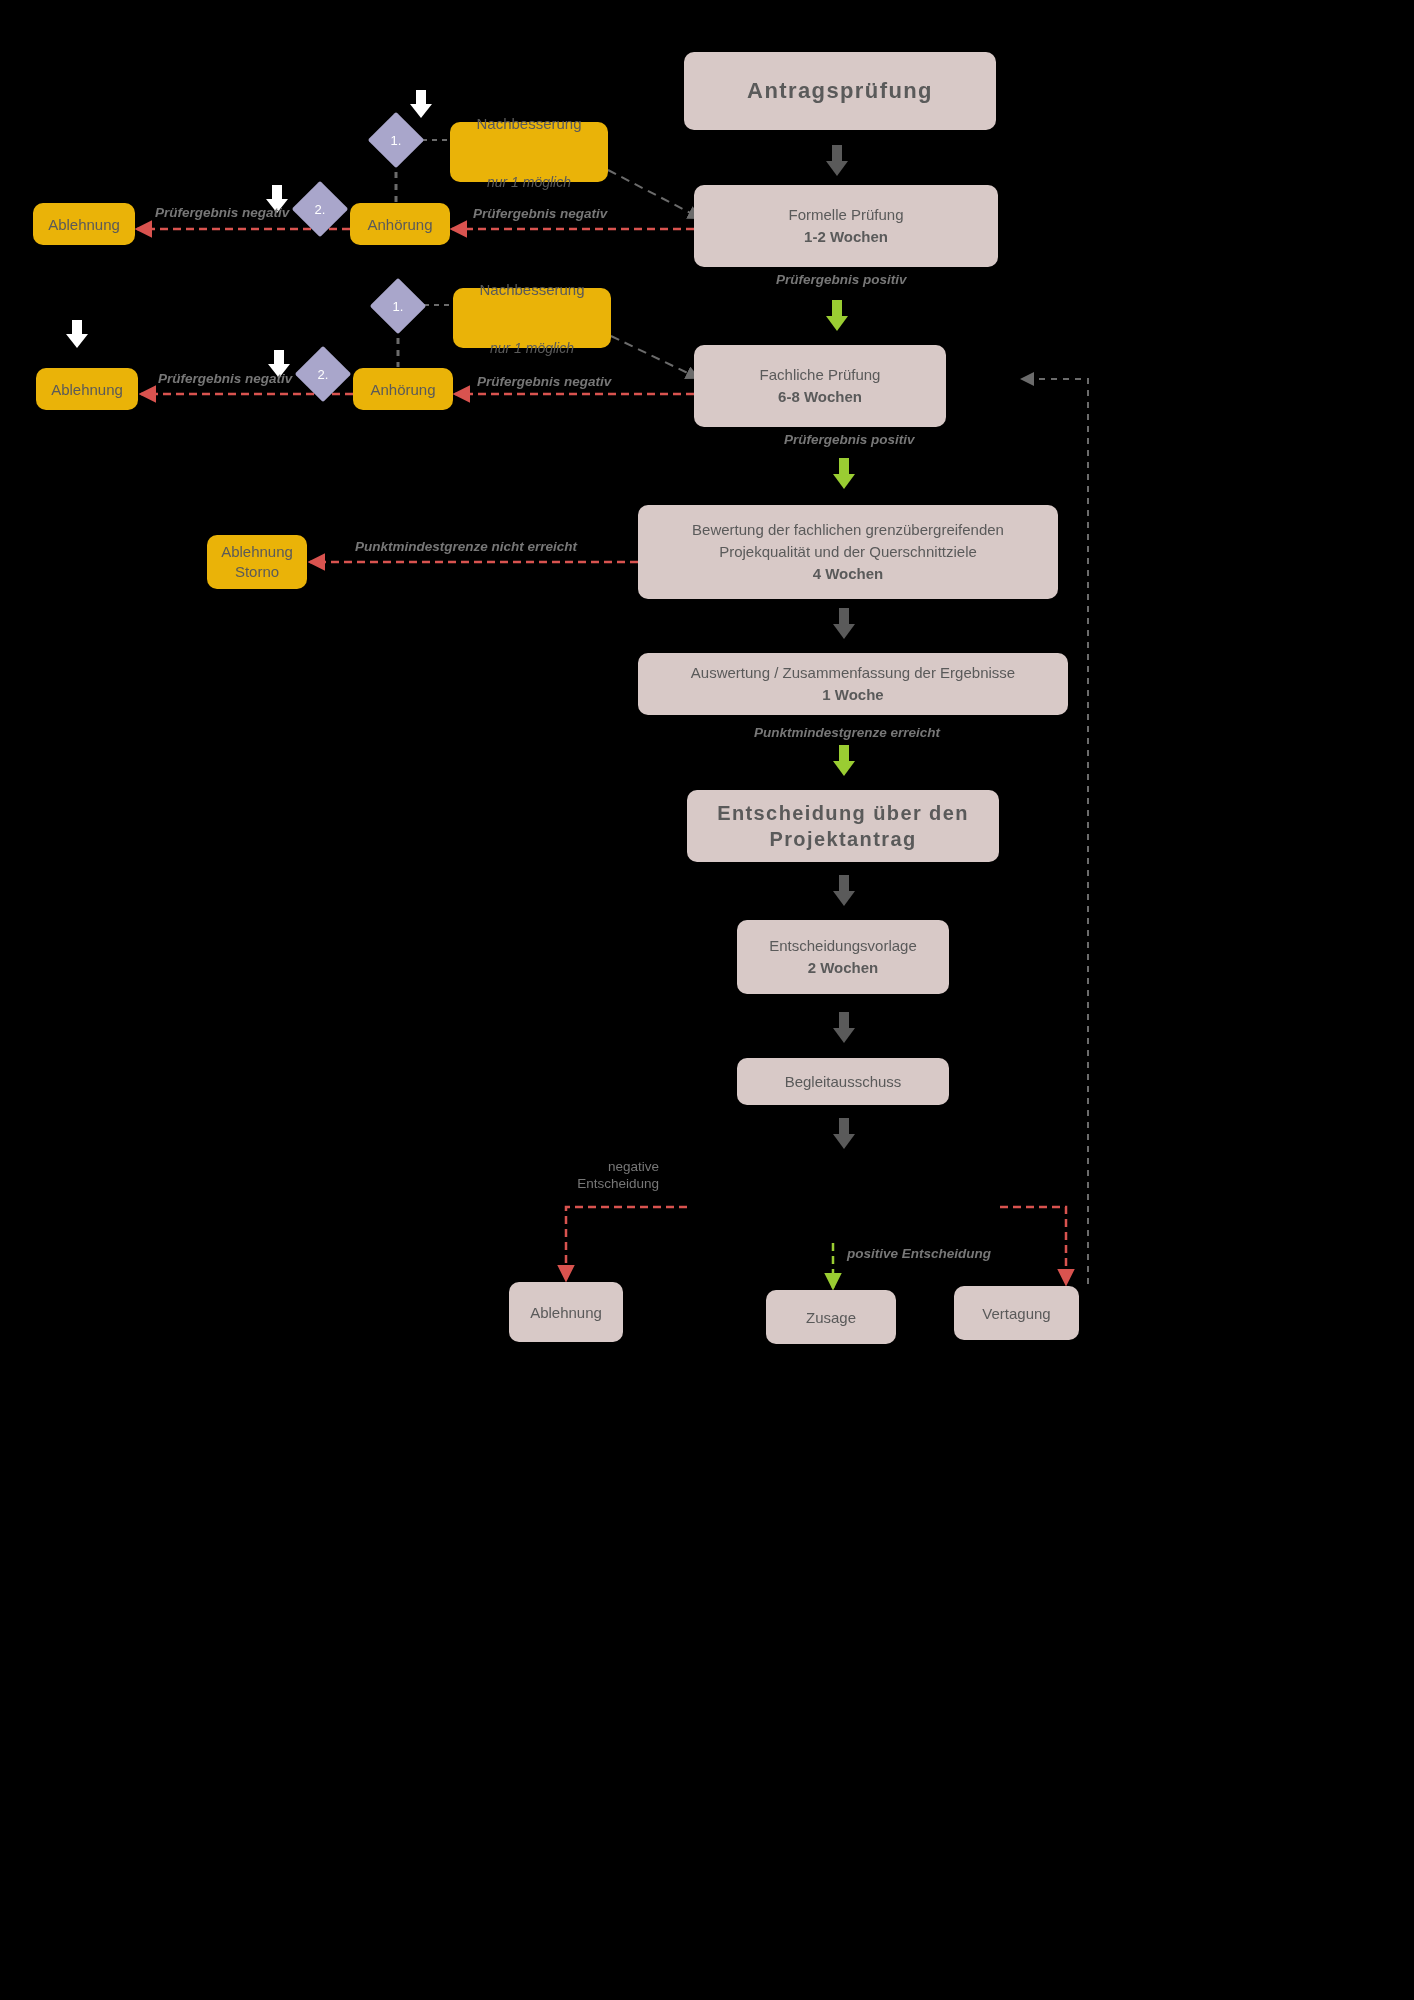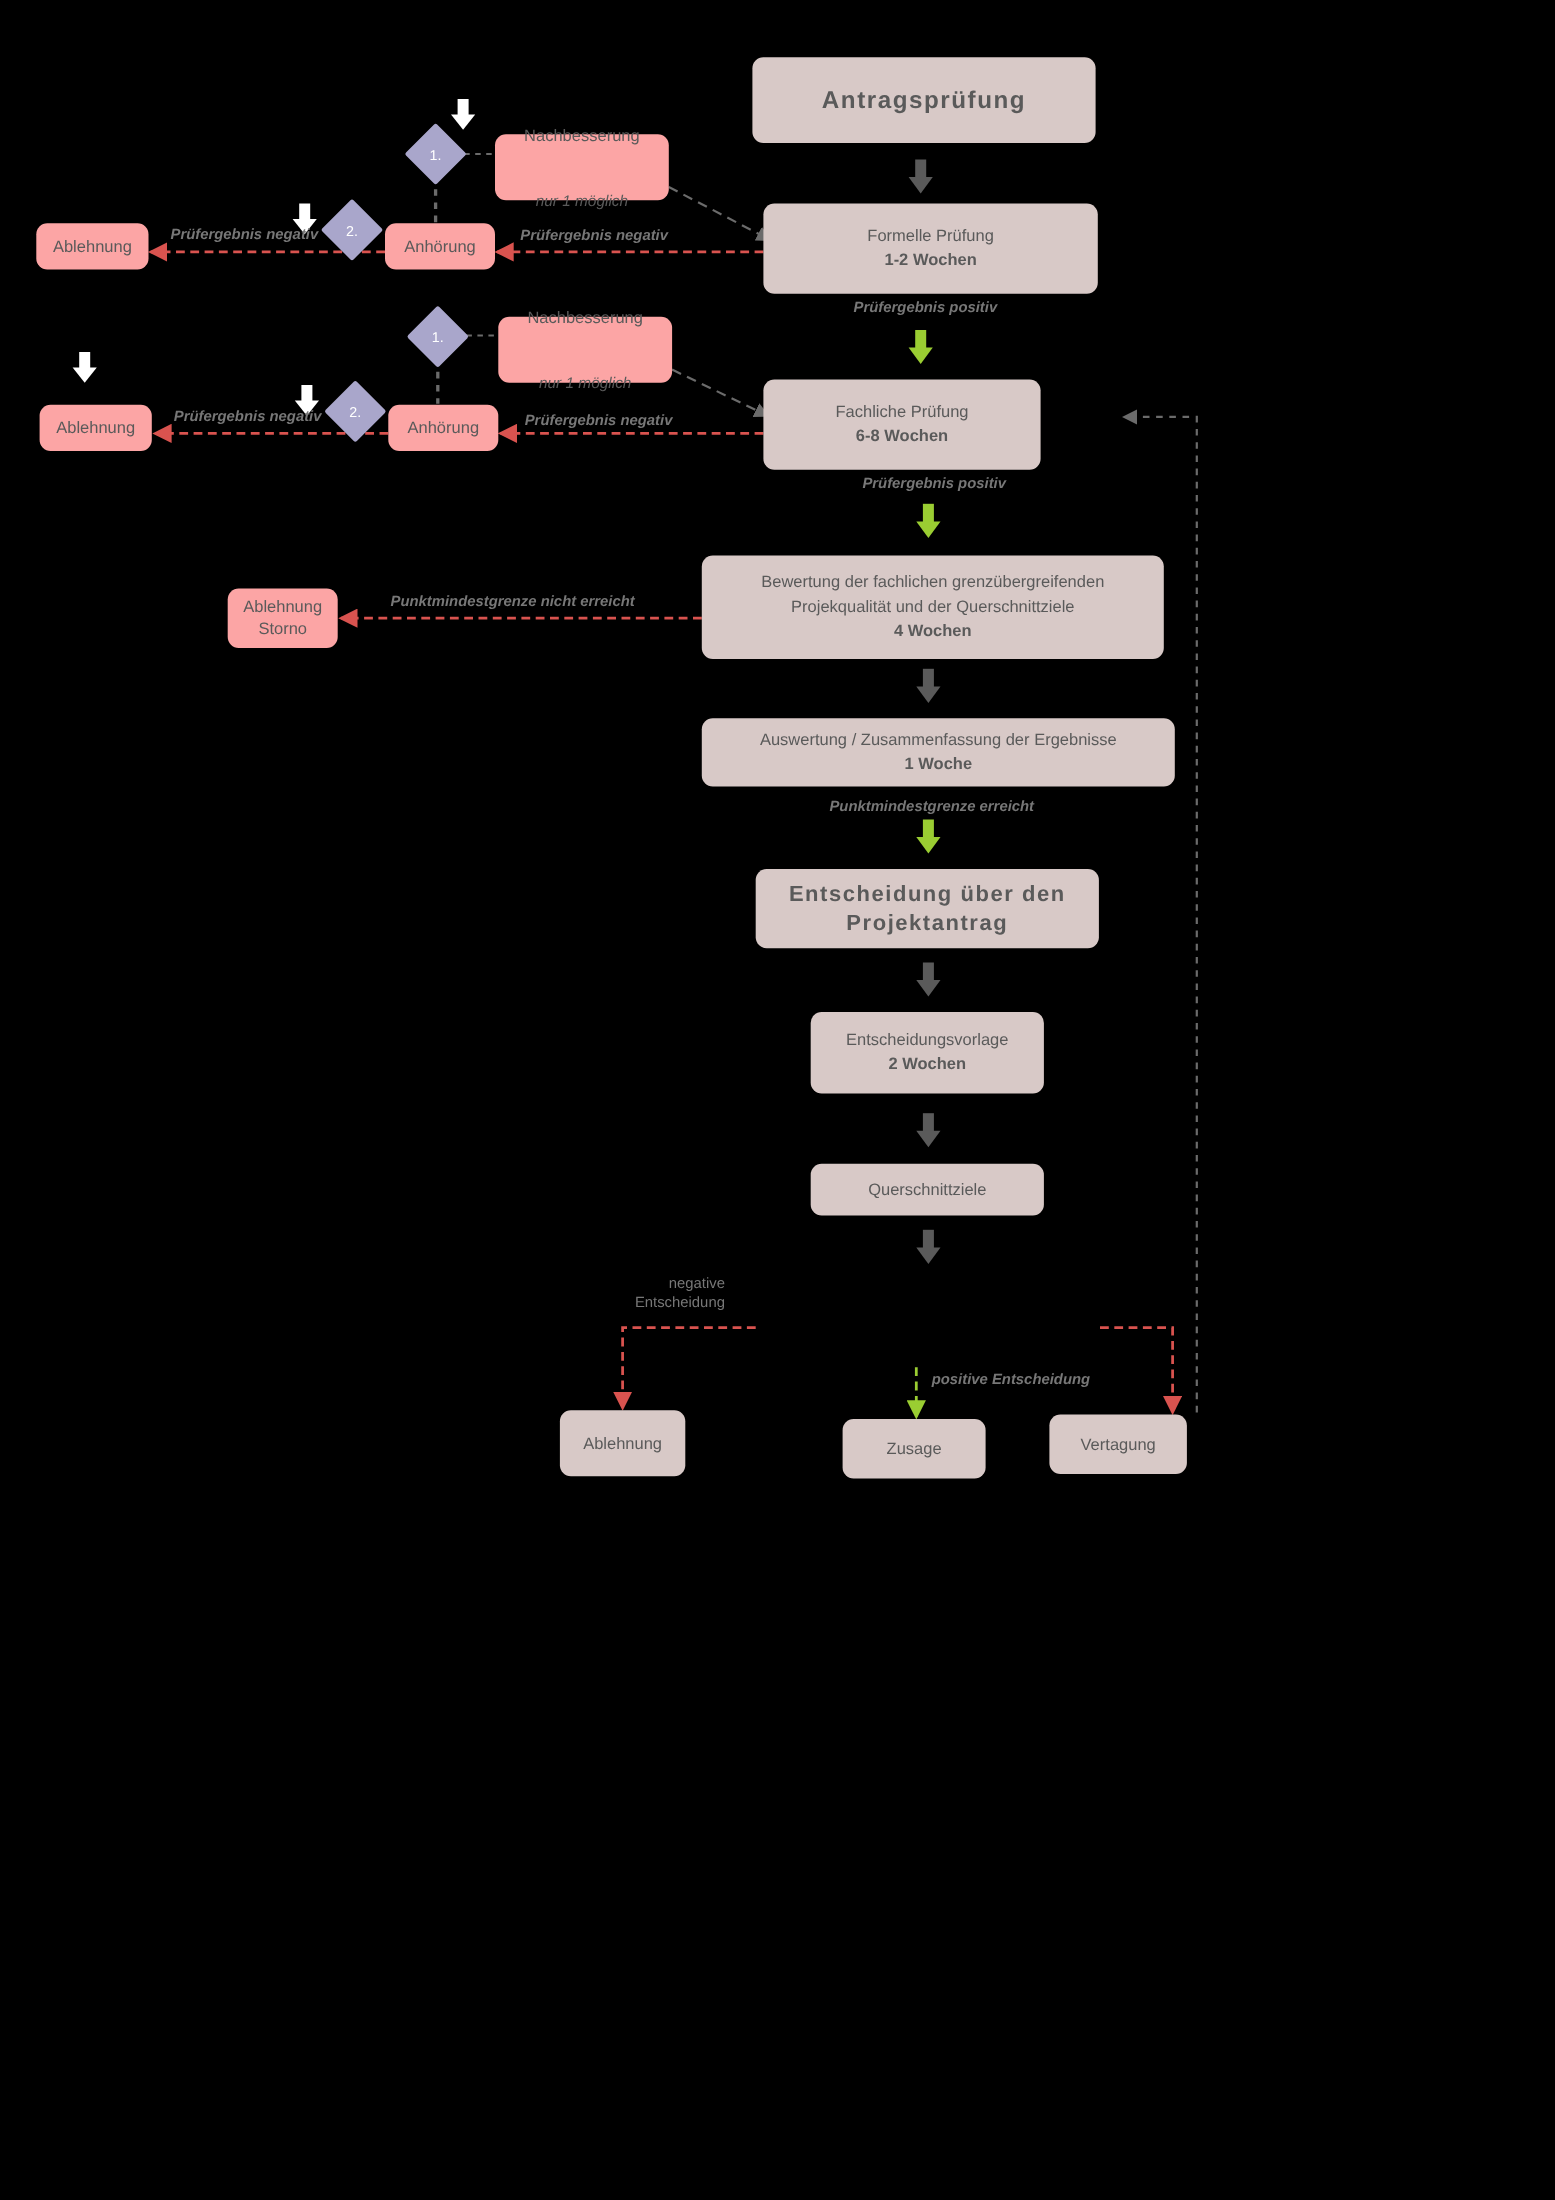--- a/index.html
+++ b/index.html
@@ -37,21 +37,21 @@
     justify-content: center;
     text-align: center;
     color: #5a5a5a;
   }
   
   .pink {
     background: #d8c9c7;
   }
   
   .pale {
-    background: #fca5a5;
+    background: #eab308;
     gap: 42px;
   }
   
   .phase {
     background: #d8c9c7;
     border-radius: 10px;
     font-weight: bold;
     letter-spacing: 1.4px;
   }
   .phase .strip {
@@ -299,21 +299,21 @@
     <span>Entscheidung über den
 Projektantrag</span>
   </div>
 
   <div class="node pink" style="left:737px;top:920px;width:212px;height:74px;font-size:15px;line-height:1.5;">
     <span class="line1">Entscheidungsvorlage</span>
     <span class="line2">2 Wochen</span>
   </div>
 
   <div class="node pink" style="left:737px;top:1058px;width:212px;height:47px;font-size:15px;">
-    <span>Querschnittziele</span>
+    <span>Begleitausschuss</span>
   </div>
 
 
   <div class="node pink" style="left:509px;top:1282px;width:114px;height:60px;font-size:15px;">
     <span>Ablehnung</span>
   </div>
 
   <div class="node pink" style="left:766px;top:1290px;width:130px;height:54px;font-size:15px;">
     <span>Zusage</span>
   </div>

